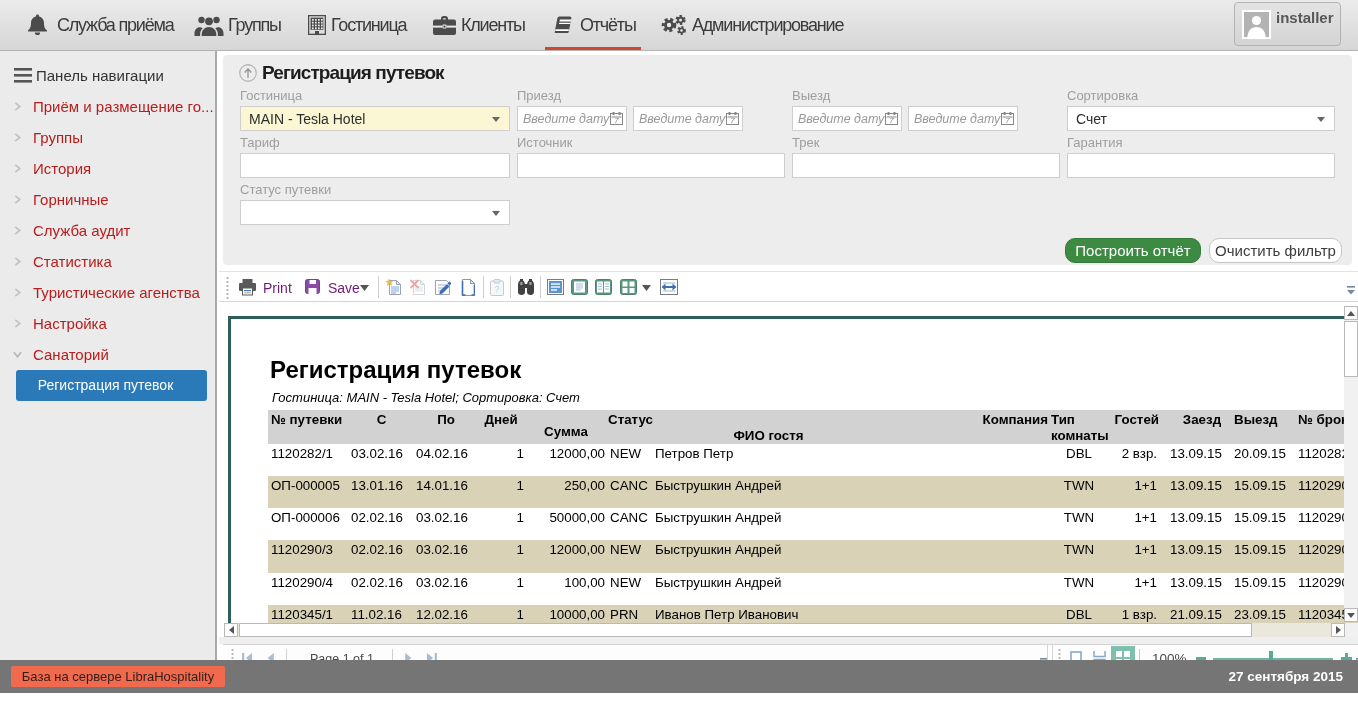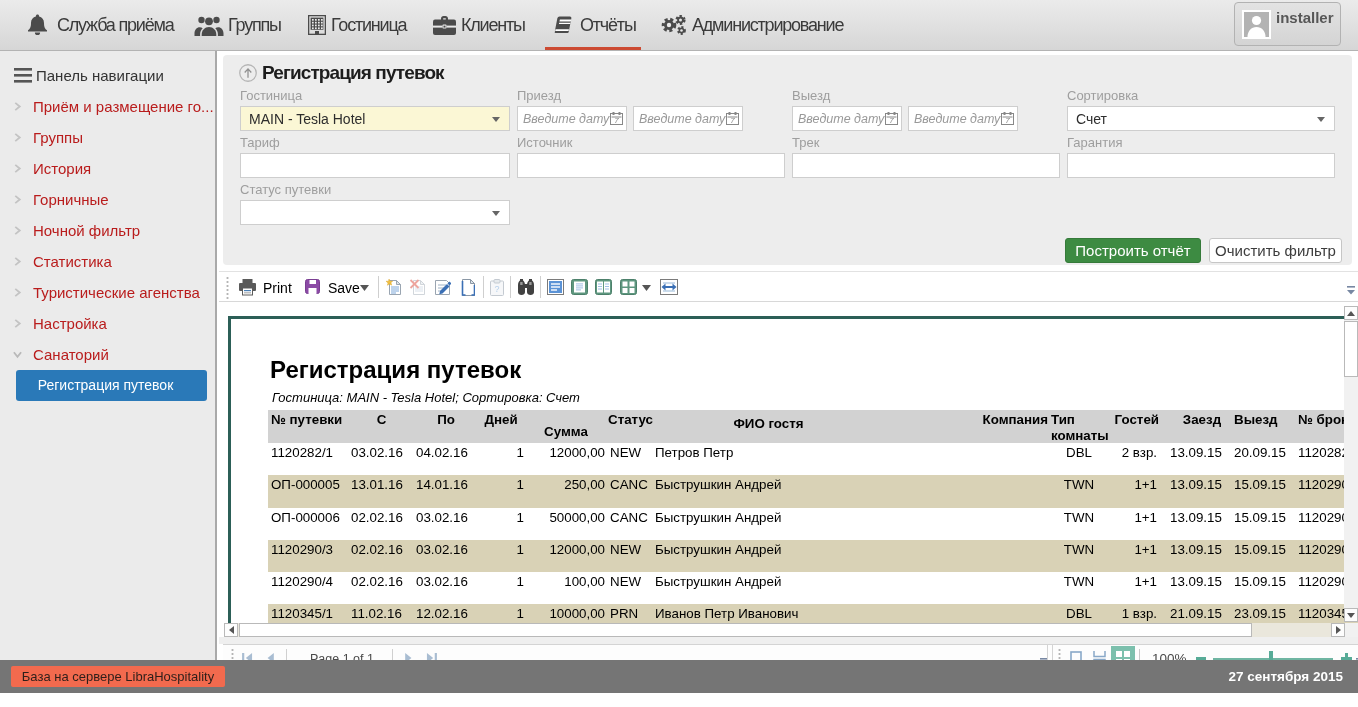--- a/index.html
+++ b/index.html
@@ -22,28 +22,28 @@
 .chev{position:absolute;left:13px;width:9px;height:9px}
 .sb-sel{position:absolute;left:16px;top:319px;width:191px;height:31px;background:#2a79b8;border-radius:3px;color:#fff;font-size:14px;text-align:center;line-height:31px;padding-right:12px}
 
 #main{position:absolute;left:219px;top:51px;width:1139px;height:623px;background:#fff}
 #filter{position:absolute;left:4px;top:4px;width:1129px;height:210px;background:#ededed;border-radius:4px}
 #ftitle{position:absolute;left:39px;top:7px;font-size:19px;font-weight:bold;color:#1d1d1d;letter-spacing:-0.9px}
 .flabel{position:absolute;font-size:13px;color:#9e9e9e}
 .finput{position:absolute;height:25px;background:#fff;border:1px solid #cecece;font-size:14px;color:#2d2d2d}
 .fsel:after{content:"";position:absolute;right:9px;top:10px;border:4px solid transparent;border-top:5px solid #666}
 .dinput{position:absolute;height:25px;width:110px;background:#fff;border:1px solid #cecece;font-size:12.5px;font-style:italic;color:#999;padding:5px 0 0 5px;letter-spacing:-0.2px;letter-spacing:0px;white-space:nowrap}
-.btn{position:absolute;height:25px;border-radius:3px;font-size:15px;text-align:center}
+.btn{position:absolute;height:25px;border-radius:10px;font-size:15px;text-align:center}
 .dinput svg.cal{position:absolute;right:3px;top:5px}
 .ticon{position:absolute;top:7px}
 
 #toolbar{position:absolute;left:0px;top:220px;width:1139px;height:31px;background:#fff;border-top:1px solid #e2e2e2;border-bottom:1px solid #d8d8d8}
 .grip{position:absolute;width:3px;background-image:radial-gradient(circle,#b5b5b5 1px,transparent 1.2px);background-size:3px 4px}
 .tsep{position:absolute;top:4px;width:1px;height:22px;background:#cfcfcf}
-.tbtxt{position:absolute;top:8px;font-size:14px;color:#000000}
+.tbtxt{position:absolute;top:8px;font-size:14px;color:#701a75}
 
 #report{position:absolute;left:0;top:252px;width:1139px;height:334px;background:#fff;overflow:hidden}
 #page{position:absolute;left:9px;top:13px;width:1116px;height:307px;background:#fff;border-top:3px solid #2c5f57;border-left:3px solid #2c5f57}
 .rtitle{position:absolute;left:51px;top:53px;font-size:24px;font-weight:bold;color:#000}
 .rsub{position:absolute;left:53px;top:87px;font-size:13px;font-style:italic;color:#000}
 table{border-collapse:collapse;table-layout:fixed}
 #rtable{position:absolute;left:49px;top:107px;width:1190px;font-size:13.33px;color:#000}
 #rtable th{background:#d2d2d2;font-weight:bold;padding:0;vertical-align:top;font-size:13.33px;line-height:15.5px}
 #rtable td{padding:2px 0 0 0;vertical-align:top;height:32.3px;line-height:16px}
 tr.beige td{background:#d9d2b6}
@@ -176,21 +176,21 @@
       <path d="M2 1l5 4-5 4" fill="none" stroke="#c3c3c3" stroke-width="2"></path>
     </svg>
   <div class="sb-item" style="top:109px">История</div>
   <svg class="chev" style="top:144px" width="9" height="10" viewBox="0 0 9 10">
       <path d="M2 1l5 4-5 4" fill="none" stroke="#c3c3c3" stroke-width="2"></path>
     </svg>
   <div class="sb-item" style="top:140px">Горничные</div>
   <svg class="chev" style="top:175px" width="9" height="10" viewBox="0 0 9 10">
       <path d="M2 1l5 4-5 4" fill="none" stroke="#c3c3c3" stroke-width="2"></path>
     </svg>
-  <div class="sb-item" style="top:171px">Ночной фильтр</div>
+  <div class="sb-item" style="top:171px">Служба аудит</div>
   <svg class="chev" style="top:206px" width="9" height="10" viewBox="0 0 9 10">
       <path d="M2 1l5 4-5 4" fill="none" stroke="#c3c3c3" stroke-width="2"></path>
     </svg>
   <div class="sb-item" style="top:202px">Статистика</div>
   <svg class="chev" style="top:237px" width="9" height="10" viewBox="0 0 9 10">
       <path d="M2 1l5 4-5 4" fill="none" stroke="#c3c3c3" stroke-width="2"></path>
     </svg>
   <div class="sb-item" style="top:233px">Туристические агенства</div>
   <svg class="chev" style="top:268px" width="9" height="10" viewBox="0 0 9 10">
       <path d="M2 1l5 4-5 4" fill="none" stroke="#c3c3c3" stroke-width="2"></path>
@@ -415,21 +415,21 @@
           <col style="width:160px">
         </colgroup>
       <tbody>
           <tr style="height:31px">
         <th style="text-align:left;padding:2px 0 0 3px">№ путевки</th>
         <th style="padding-top:2px">С</th>
         <th style="padding-top:2px">По</th>
         <th style="padding-top:2px">Дней</th>
         <th style="padding-top:14px">Сумма</th>
         <th style="text-align:left;padding:2px 0 0 0">Статус</th>
-        <th style="padding-top:6px">ФИО гостя</th>
+        <th style="padding-top:18px">ФИО гостя</th>
         <th style="text-align:right;padding:2px 0 0 4px">Компания</th>
         <th style="text-align:left;padding:2px 0 0 3px">Тип<br>комнаты</th>
         <th style="text-align:right;padding:2px 1px 0 0">Гостей</th>
         <th style="text-align:center;padding:2px 0 0 10px">Заезд</th>
         <th style="text-align:left;padding:2px 0 0 0">Выезд</th>
         <th style="text-align:left;padding:2px 0 0 0">№ брони</th>
       </tr>
       <tr>
             <td style="padding-left:3px">1120282/1</td>
             <td style="padding-left:2px">03.02.16</td>

